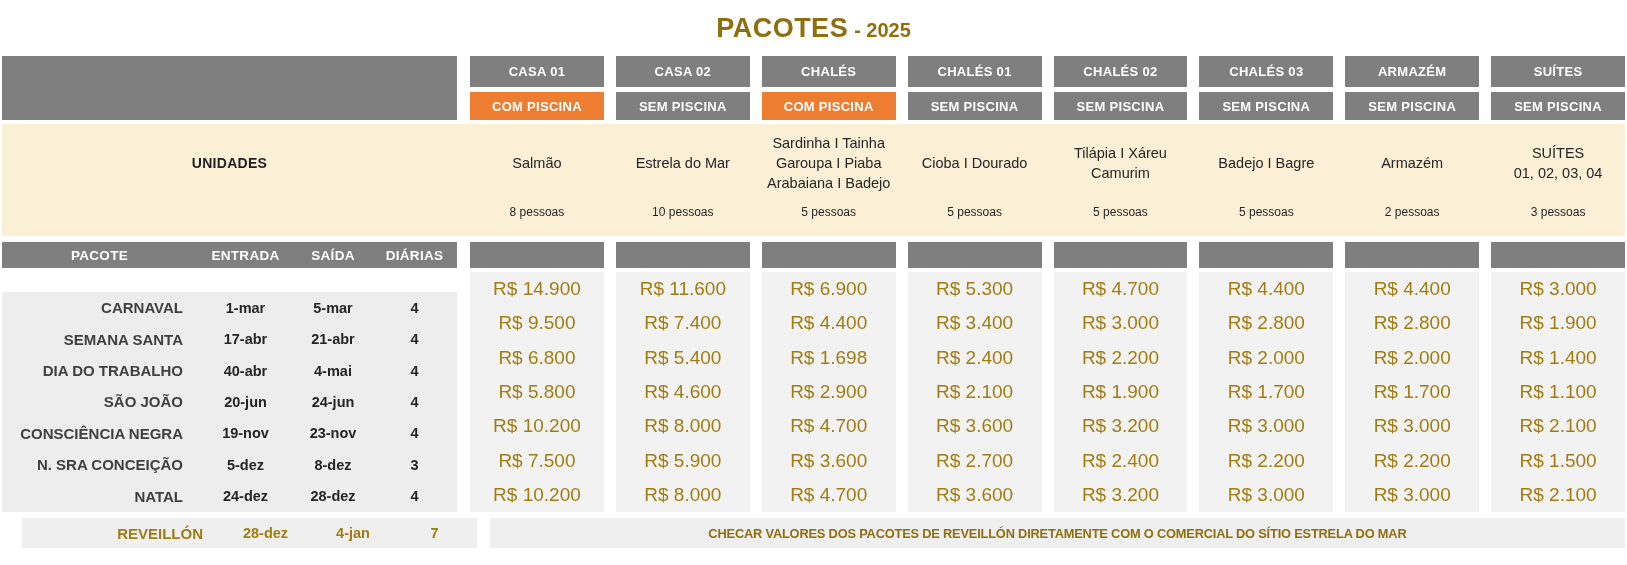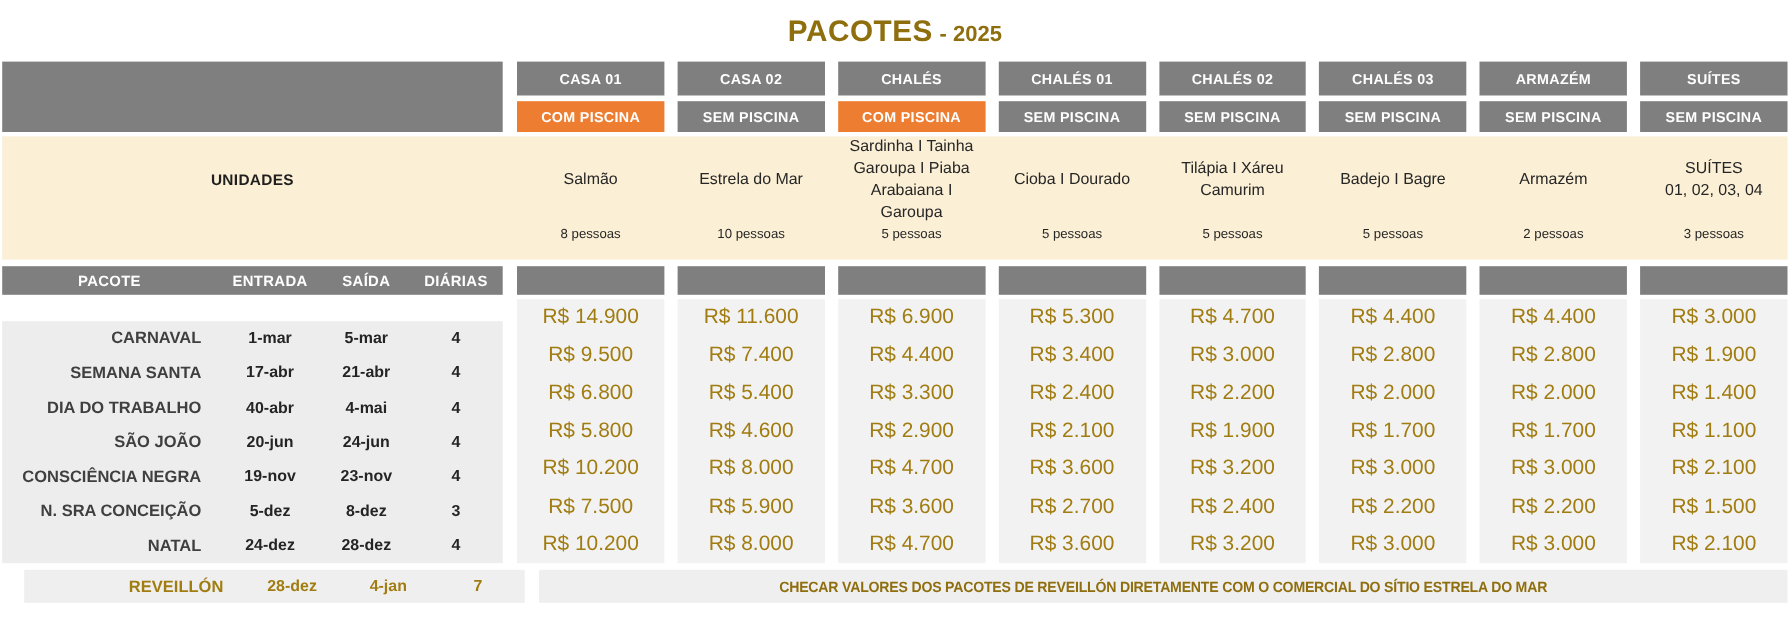--- a/index.html
+++ b/index.html
@@ -123,21 +123,21 @@
         <div class="col">
           <div class="unit-top">
             <div>Estrela do Mar</div>
           </div>
           <div class="unit-cap">10 pessoas</div>
         </div>
         <div class="col">
           <div class="unit-top">
             <div>Sardinha I Tainha</div>
             <div>Garoupa I Piaba</div>
-            <div>Arabaiana I Garoupa</div>
+            <div>Arabaiana I Badejo</div>
           </div>
           <div class="unit-cap">5 pessoas</div>
         </div>
         <div class="col">
           <div class="unit-top">
             <div>Cioba I Dourado</div>
           </div>
           <div class="unit-cap">5 pessoas</div>
         </div>
         <div class="col">
@@ -248,21 +248,21 @@
           <div class="pcell">R$ 7.400</div>
           <div class="pcell">R$ 5.400</div>
           <div class="pcell">R$ 4.600</div>
           <div class="pcell">R$ 8.000</div>
           <div class="pcell">R$ 5.900</div>
           <div class="pcell">R$ 8.000</div>
         </div>
         <div class="col pricecol">
           <div class="pcell">R$ 6.900</div>
           <div class="pcell">R$ 4.400</div>
-          <div class="pcell">R$ 3.300</div>
+          <div class="pcell">R$ 1.698</div>
           <div class="pcell">R$ 2.900</div>
           <div class="pcell">R$ 4.700</div>
           <div class="pcell">R$ 3.600</div>
           <div class="pcell">R$ 4.700</div>
         </div>
         <div class="col pricecol">
           <div class="pcell">R$ 5.300</div>
           <div class="pcell">R$ 3.400</div>
           <div class="pcell">R$ 2.400</div>
           <div class="pcell">R$ 2.100</div>

